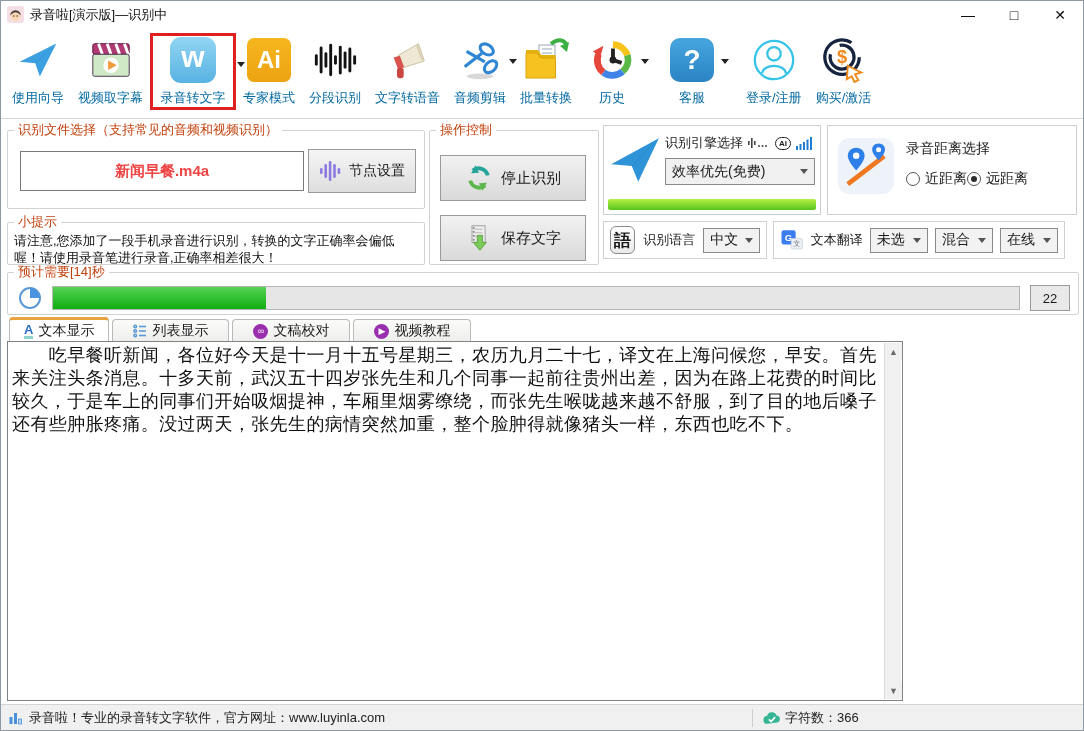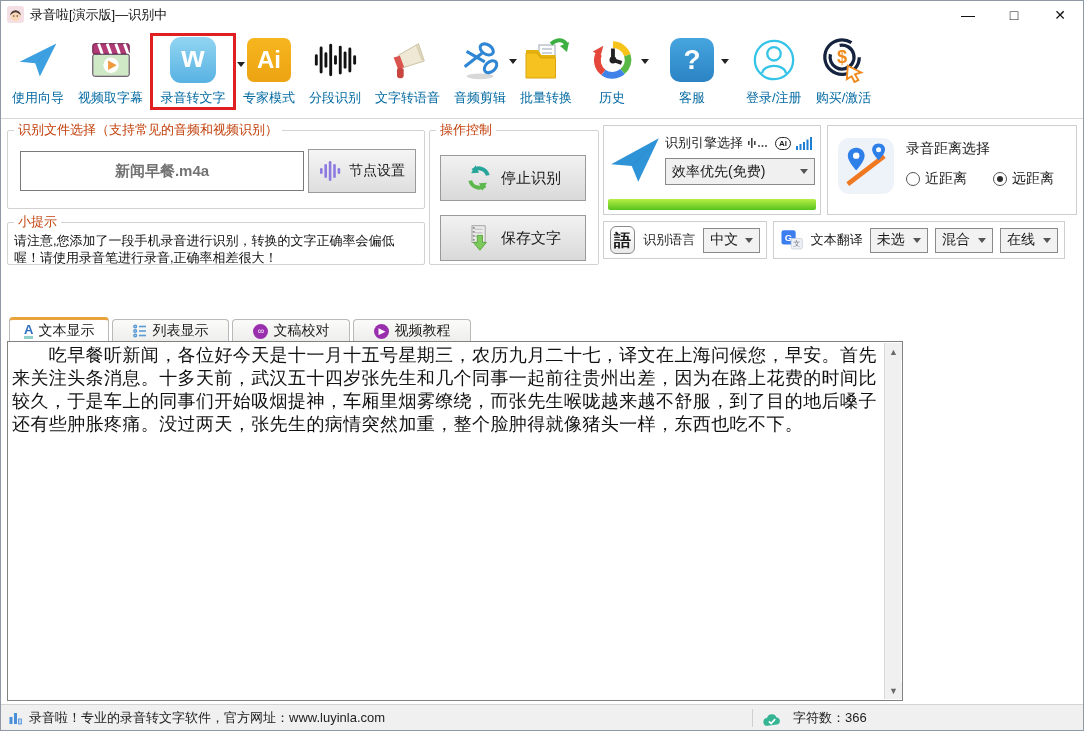--- a/index.html
+++ b/index.html
@@ -37,21 +37,21 @@
   .q-badge { width:44px; height:44px; border-radius:10px; font-size:28px;
     background:linear-gradient(180deg,#46a5de,#2b83c4); }
   
   fieldset { position:absolute; border:1px solid #d2d2d2; border-radius:2px; background:#fff; }
   legend { font-size:13px; color:#c2410c; padding:0 4px; margin-left:6px; white-space:nowrap; }
   .panelbox { position:absolute; border:1px solid #cfcfcf; background:#fff; }
   
   #file-panel { left:6px; top:120px; width:418px; height:88px; }
   .file-field { position:absolute; left:12px; top:12px; width:284px; height:40px;
     border:1px solid #7a7a7a; background:#fff; display:flex; align-items:center; justify-content:center;
-    font-weight:bold; font-size:15px; color:#737373; }
+    font-weight:bold; font-size:15px; color:#ef4444; }
   .node-btn { position:absolute; right:8px; top:10px; width:108px; height:44px;
     background:linear-gradient(180deg,#f5f5f5,#dedede); border:1px solid #9a9a9a;
     display:flex; align-items:center; justify-content:center; gap:6px; font-size:14px; }
   
   #tip-panel { left:6px; top:212px; width:418px; height:52px; }
   .tip-text { padding:1px 6px; font-size:13px; line-height:17px; color:#111; }
   
   #control-panel { left:428px; top:120px; width:170px; height:144px; }
   .ctl-btn { position:absolute; left:10px; width:146px; height:46px;
     background:linear-gradient(180deg,#f2f2f2,#d9d9d9); border:1px solid #9a9a9a;
@@ -62,21 +62,21 @@
   .engine-right { flex:1; padding-left:4px; }
   .engine-lblrow { display:flex; align-items:center; gap:5px; font-size:13px; margin-top:2px; }
   .ai-pill { border:1.5px solid #222; border-radius:8px; font-size:8px; font-weight:bold; padding:0 3px; line-height:11px; }
   .engine-combo { margin-top:6px; }
   .engine-bar { position:absolute; left:4px; right:4px; bottom:4px; height:11px; border-radius:2px;
     background:linear-gradient(180deg,#b7ef45,#56c41d); }
   
   #distance-box { left:826px; top:124px; width:250px; height:90px; padding:12px 8px 8px 10px; display:flex; gap:12px; }
   .dist-right { padding-top:2px; }
   .dist-title { font-size:14px; margin-bottom:12px; }
-  .radio-row { display:flex; gap:26px; align-items:center; }
+  .radio-row { display:flex; align-items:center; }
   .radio-opt { display:flex; align-items:center; gap:5px; font-size:14px; }
   .radio { width:14px; height:14px; border:1px solid #555; border-radius:50%; background:#fff; position:relative; display:inline-block; }
   .radio.checked::after { content:""; position:absolute; inset:3px; border-radius:50%; background:#2b2b2b; }
   
   #lang-box { left:602px; top:220px; width:164px; height:38px; display:flex; align-items:center; gap:8px; padding:0 6px; }
   #translate-box { left:772px; top:220px; width:292px; height:38px; display:flex; align-items:center; gap:7px; padding:0 6px; }
   .lang-badge { width:28px; height:28px; border:1px solid #8a8a8a; border-radius:6px;
     display:flex; align-items:center; justify-content:center; font-size:17px; font-weight:bold;
     background:linear-gradient(180deg,#fff,#e9e9e9); }
   .combo { display:inline-flex; align-items:center; justify-content:space-between;
@@ -108,21 +108,21 @@
     letter-spacing:0.4px; white-space:pre-wrap; color:#111; }
   .vscroll { position:absolute; top:1px; right:1px; bottom:1px; width:17px; background:#f0f0f0; border-left:1px solid #d9d9d9; }
   .vs-btn { position:absolute; left:0; width:17px; height:17px; background:#f0f0f0;
     display:flex; align-items:center; justify-content:center; font-size:9px; color:#6a6a6a; }
   .vs-up { top:0; } .vs-down { bottom:0; }
   
   .statusbar { position:absolute; left:0; bottom:0; width:100%; height:26px; background:#f0f0f0;
     border-top:1px solid #d4d4d4; display:flex; align-items:center; font-size:13px; color:#222; }
   .sb-left { display:flex; align-items:center; gap:6px; padding-left:8px; flex:1; }
   .sb-sep { width:1px; height:18px; background:#cfcfcf; }
-  .sb-right { display:flex; align-items:flex-end; gap:12px; padding:0 8px 0 10px; width:330px; }
+  .sb-right { display:flex; align-items:center; gap:4px; padding:0 8px 0 10px; width:330px; }
   .nowrap { white-space:nowrap; }
 </style>
 </head>
 <body>
 
 <div id="app">
 
   <div class="titlebar">
     <svg class="t-icon" viewBox="0 0 16 16">
       <rect width="16" height="16" rx="3" fill="#f3dfe4"></rect>
@@ -431,20 +431,33 @@
     <div class="combo w-sm">
       <span>混合</span>
       <span class="arrow"></span>
     </div>
     <div class="combo w-sm">
       <span>在线</span>
       <span class="arrow"></span>
     </div>
   </div>
 
+  <fieldset id="progress-panel">
+    <legend>预计需要[14]秒</legend>
+    <div class="prog-row">
+      <svg width="24" height="24" viewBox="0 0 24 24">
+        <circle cx="12" cy="12" r="10" fill="#fff" stroke="#5b9bd5" stroke-width="2"></circle>
+        <path d="M12 12 L12 2 A10 10 0 0 1 22 12 Z" fill="#4a94e0"></path>
+      </svg>
+      <div class="prog-track">
+        <div class="prog-fill" style="width:22%"></div>
+      </div>
+      <div class="prog-val">22</div>
+    </div>
+  </fieldset>
 
   <div class="tabs">
     <div class="tab active">
       <span class="tab-a">A</span>
       <span>文本显示</span>
     </div>
     <div class="tab">
       <svg width="14" height="14" viewBox="0 0 14 14" fill="none" stroke="#5b9bd5" stroke-width="1.6">
         <circle cx="2.2" cy="2.5" r="1.3"></circle>
           <line x1="6" y1="2.5" x2="13" y2="2.5"></line>

